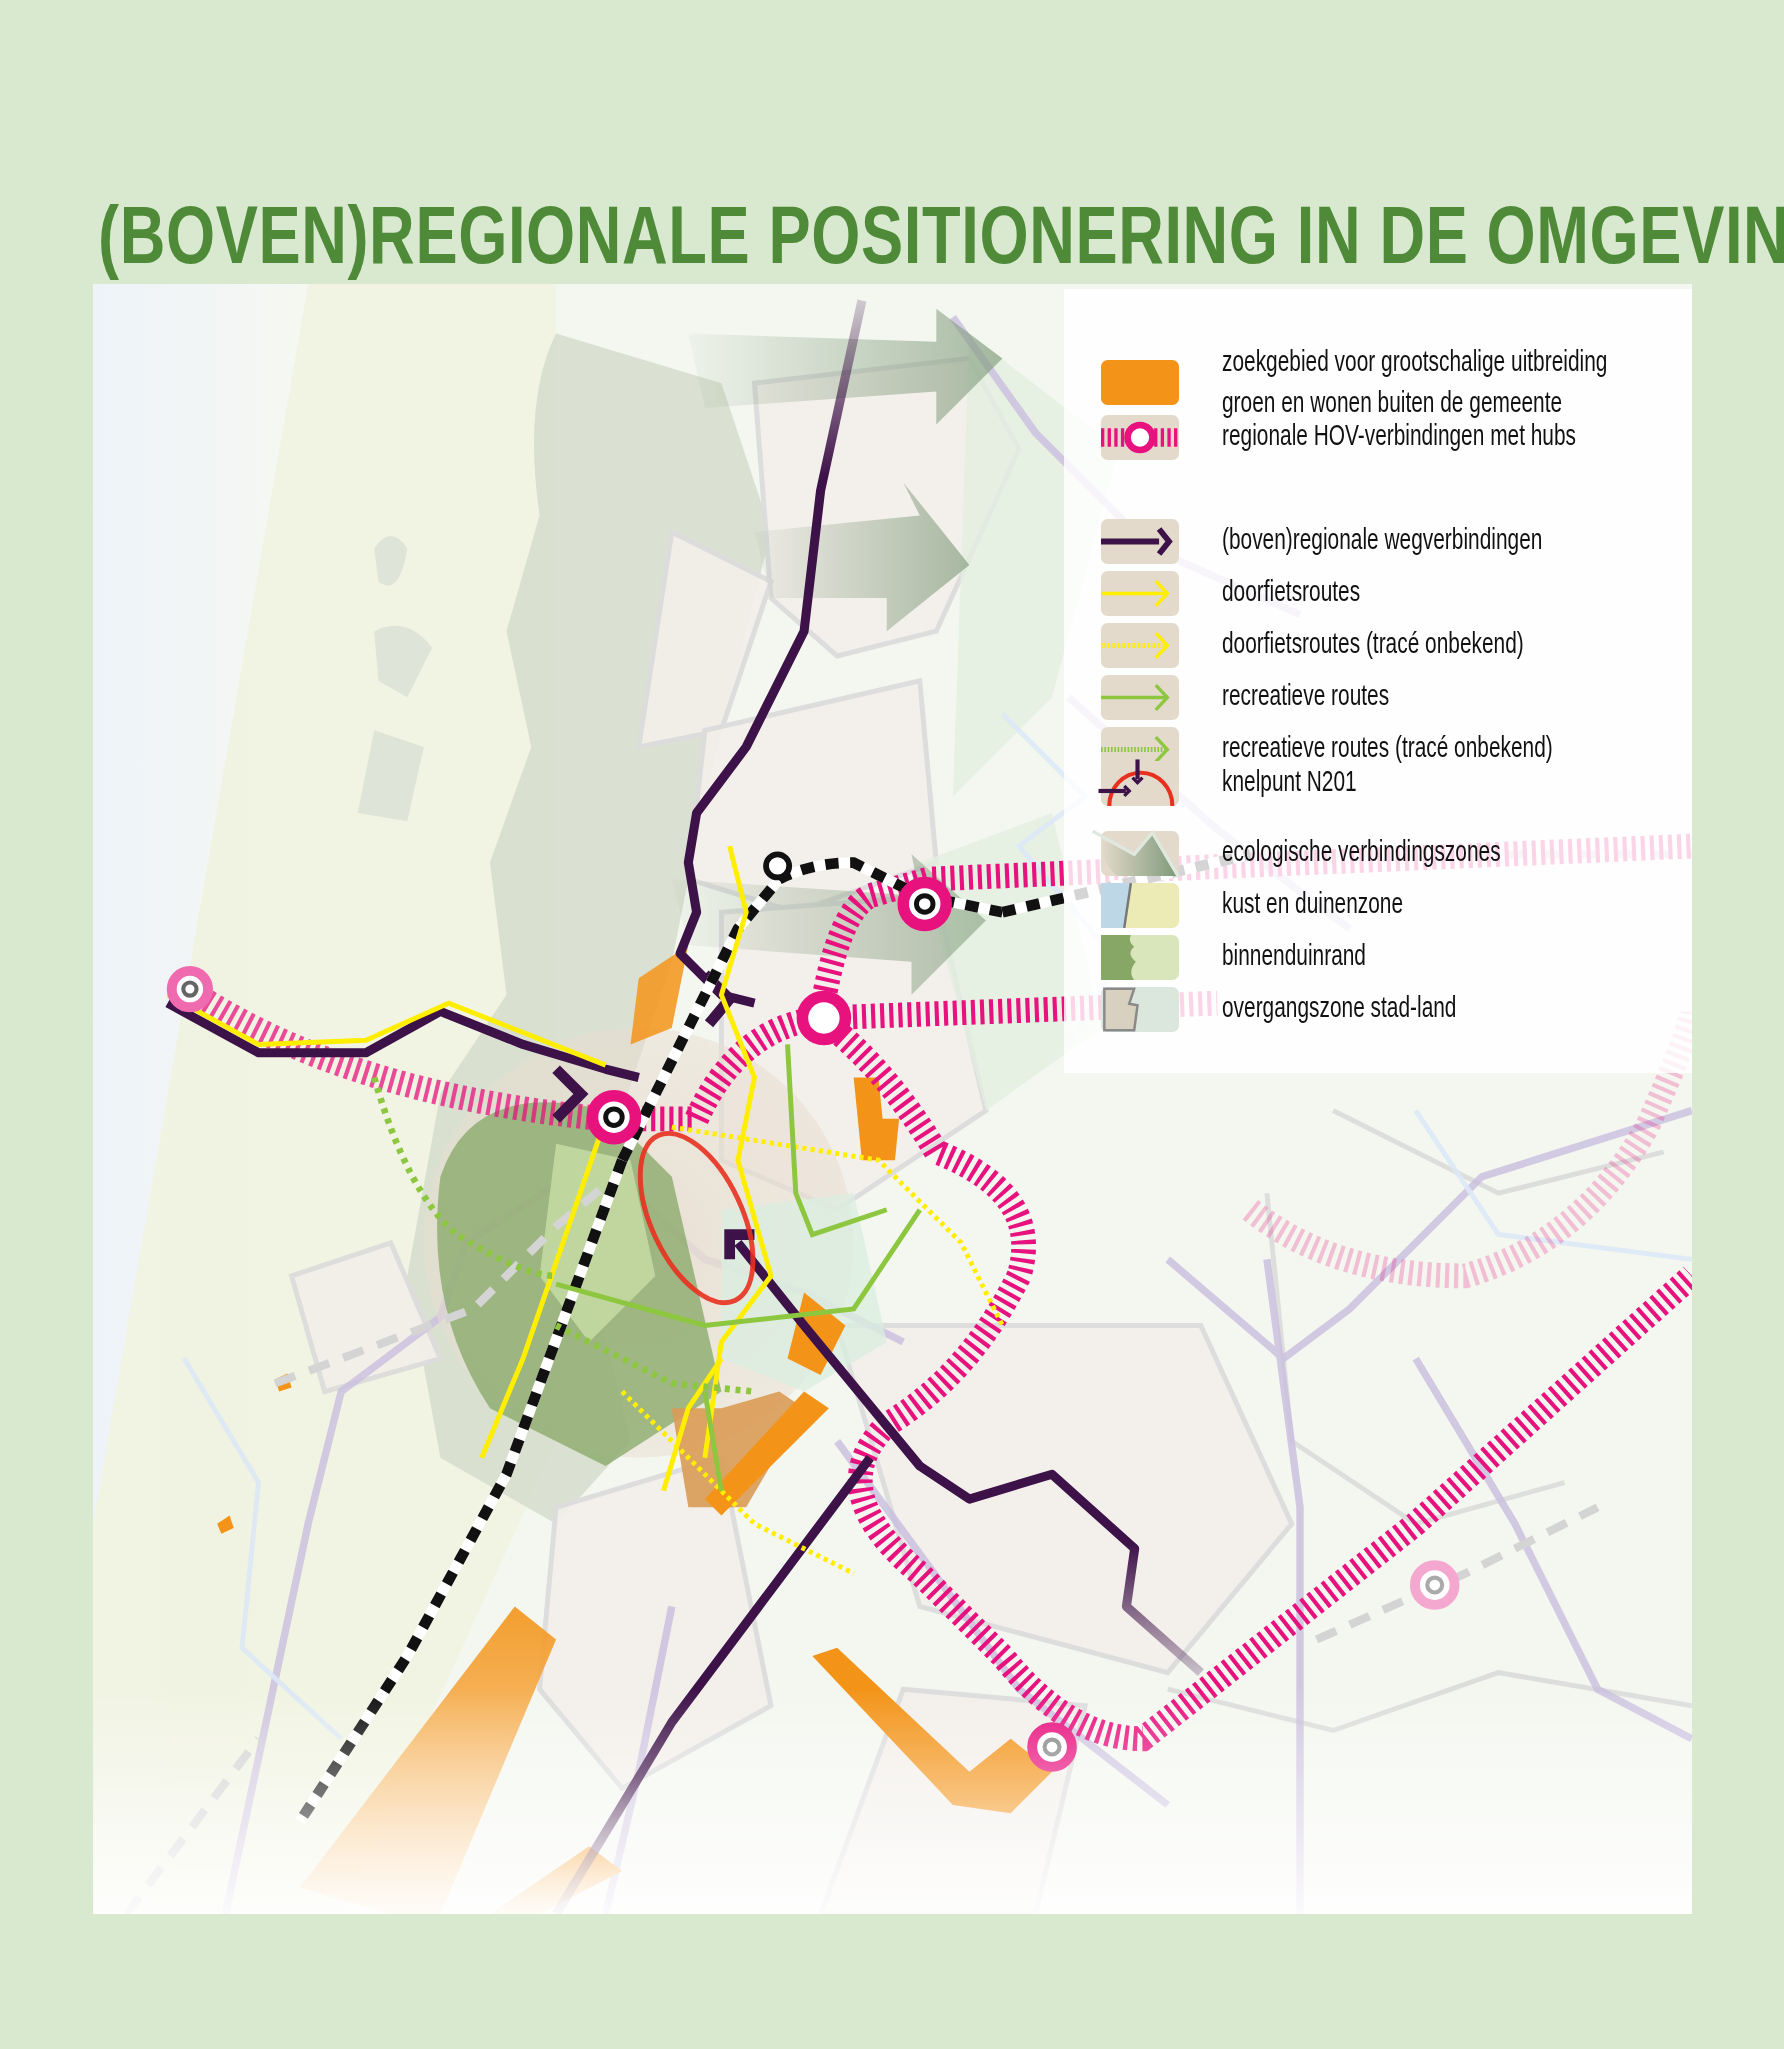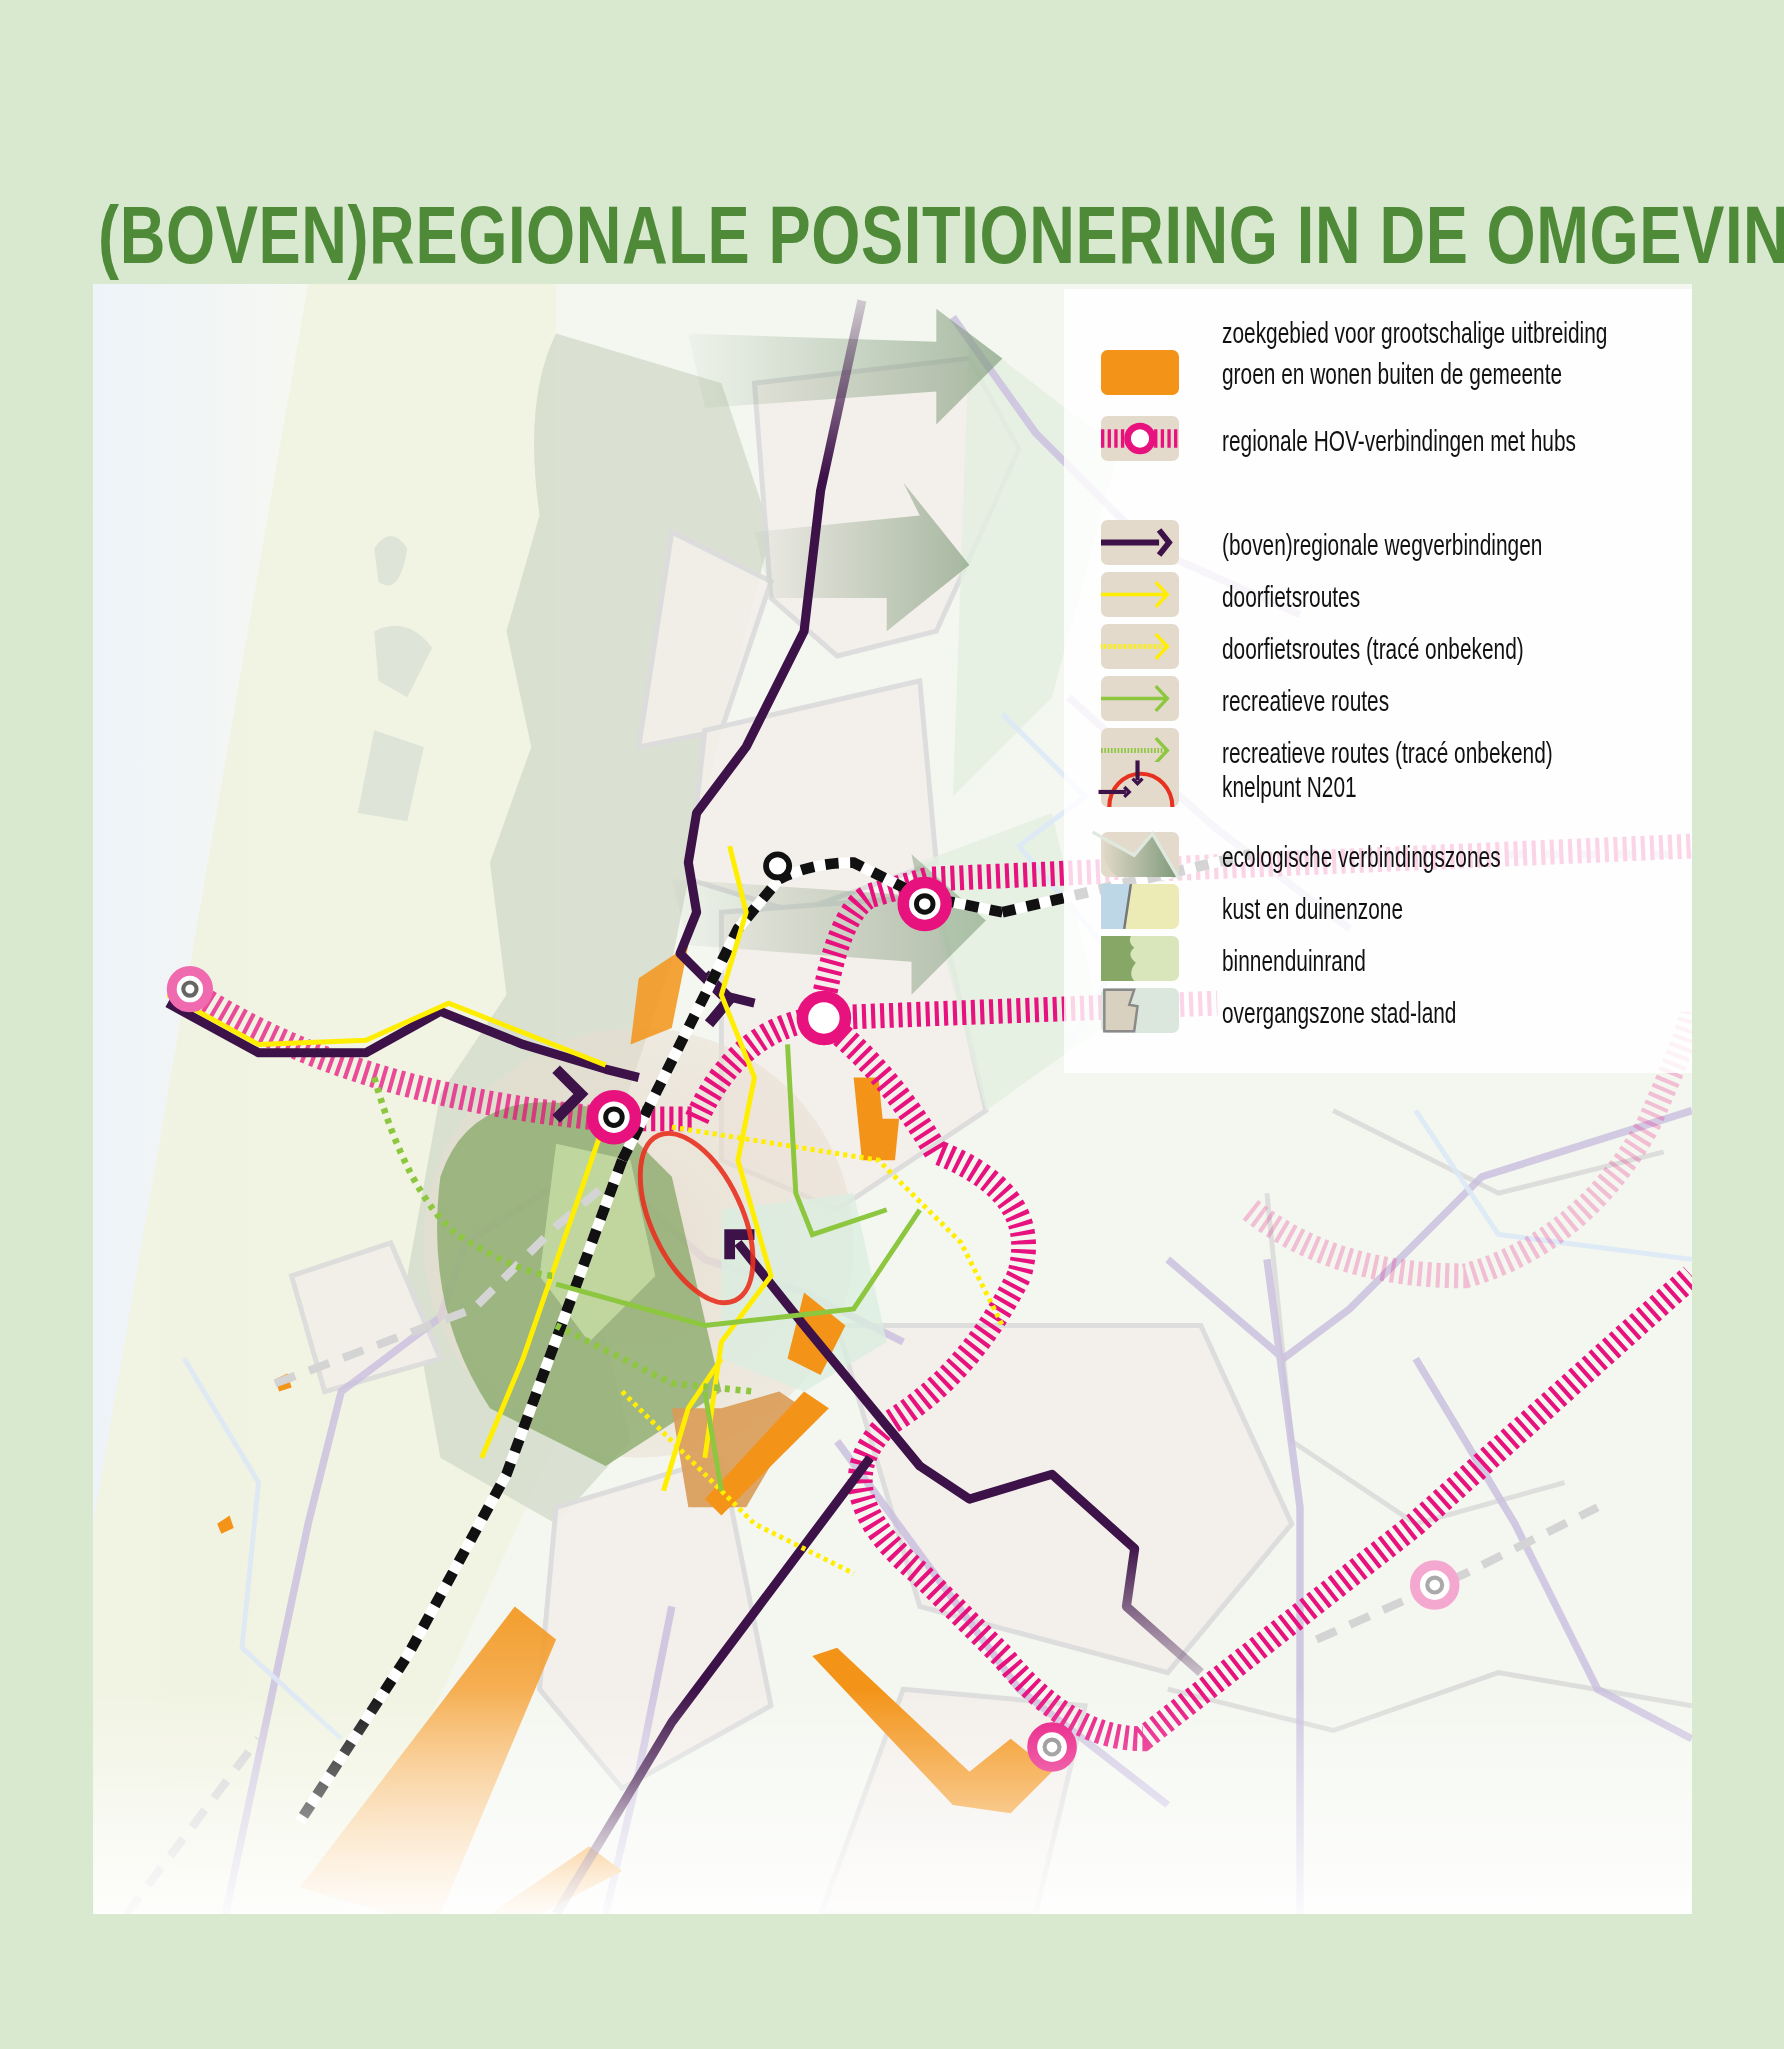--- a/index.html
+++ b/index.html
@@ -30,21 +30,21 @@
     overflow: hidden;
   }
   .map-frame svg { position: absolute; left: 0; top: 0; }
   .legend {
     position: absolute; left: 1064px; top: 289px;
     width: 628px; height: 784px;
     background: rgba(255,255,255,0.82);
   }
   .legend-row {
     position: absolute; left: 37px;
-    height: 46px; display: flex; align-items: flex-end;
+    height: 46px; display: flex; align-items: flex-start;
   }
   .legend-swatch {
     width: 78px; height: 45px;
     border-radius: 6.6px;
     background: #e3dacb;
     position: relative; flex: none;
     overflow: visible;
   }
   .legend-swatch svg { position: absolute; left: 0; top: 0; overflow: visible; }
   .legend-label {
@@ -248,21 +248,21 @@
 
       <circle cx="828" cy="704" r="14" fill="#fff" stroke="#111" stroke-width="7"></circle>
     </g>
 
     <rect x="0" y="1700" width="1934" height="272" fill="url(#fadeBottom)"></rect>
   </svg>
 </div>
 
 <div class="legend">
 
-  <div class="legend-row" style="top:15px;height:91px;align-items:flex-end">
+  <div class="legend-row" style="top:48px;height:91px;align-items:center">
     <div class="legend-swatch" style="background:#f39419;width:78px;height:45px"></div>
     <div style="display:flex;flex-direction:column;margin-top:-1.7px">
       <span class="legend-label two-line">zoekgebied voor grootschalige uitbreiding</span>
       <span class="legend-label two-line">groen en wonen buiten de gemeente</span>
     </div>
   </div>
 
   <div class="legend-row" style="top:126px">
     <div class="legend-swatch">
       <svg width="78" height="45" viewBox="0 0 94 54">

